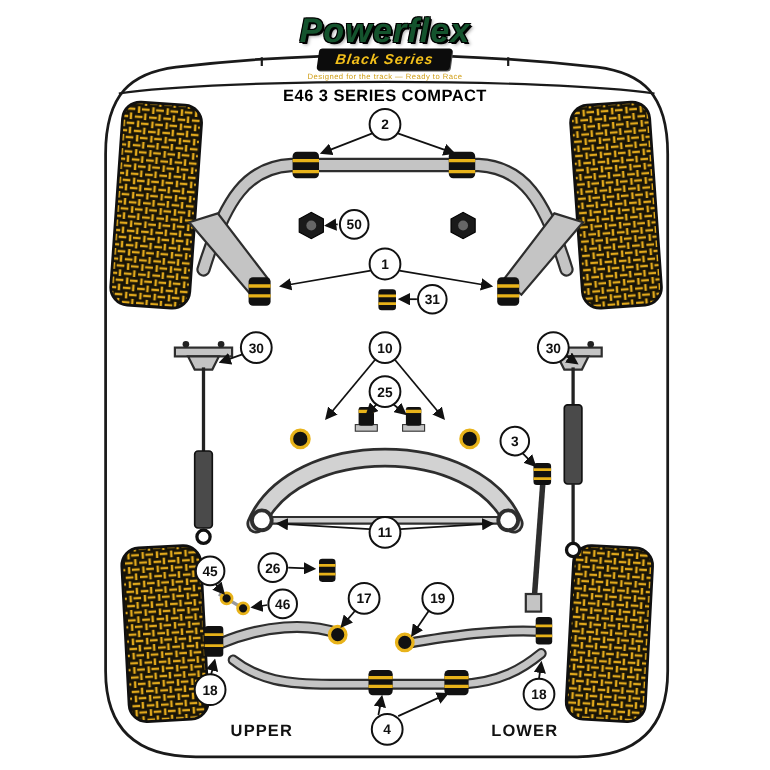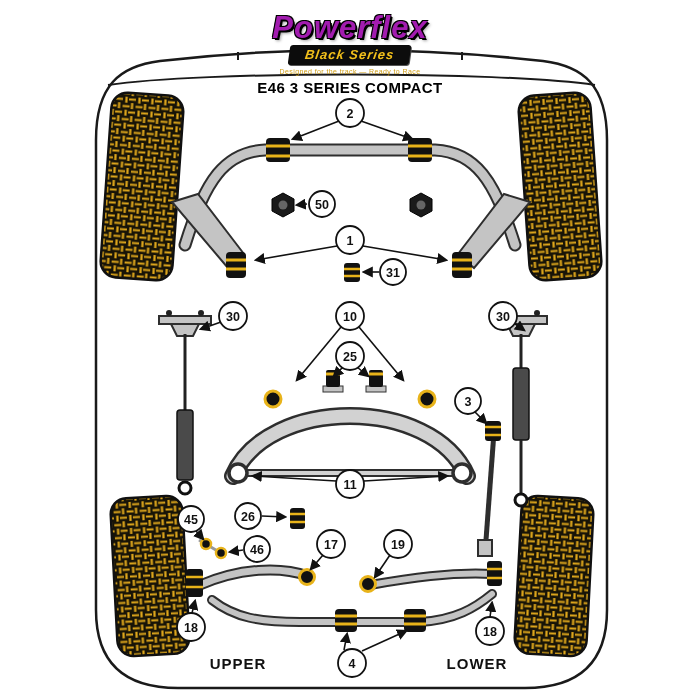--- a/index.html
+++ b/index.html
@@ -1,20 +1,20 @@
 <!DOCTYPE html>
 <html><head>
 <meta charset="utf-8">
 <style>
   html,body{margin:0;padding:0;background:#fff;}
   .stage{position:relative;width:700px;height:700px;background:#ffffff;overflow:hidden;
          font-family:"Liberation Sans",sans-serif;}
   .stage svg{position:absolute;left:0;top:0;}
   .logo{position:absolute;top:10px;left:0;width:100%;text-align:center;z-index:3;line-height:1;}
-  .brand{display:inline-block;font:italic 900 31px "Liberation Sans",sans-serif;color:#a21caf;
+  .brand{display:inline-block;font:italic 900 31px "Liberation Sans",sans-serif;color:#14532d;
          letter-spacing:1px;
          text-shadow:-1px -1px 0 #000,1px -1px 0 #000,-1px 1px 0 #000,1px 1px 0 #000,
                       2px 2px 0 #000,3px 3px 3px rgba(0,0,0,.35);}
   .series{display:inline-block;background:#0c0c0c;color:#f3c01b;
           font:italic 800 13px "Liberation Sans",sans-serif;letter-spacing:1px;
           padding:2px 16px 3px;border-radius:3px;margin-top:-6px;transform:skewX(-8deg);
           box-shadow:1px 1px 0 #555;}
   .tagline{font:400 7px "Liberation Sans",sans-serif;color:#cf9d14;margin-top:3px;letter-spacing:.4px;}
   .model{position:absolute;top:79px;left:0;width:100%;text-align:center;z-index:3;
          font:800 15px "Liberation Sans",sans-serif;color:#000;letter-spacing:.4px;}

